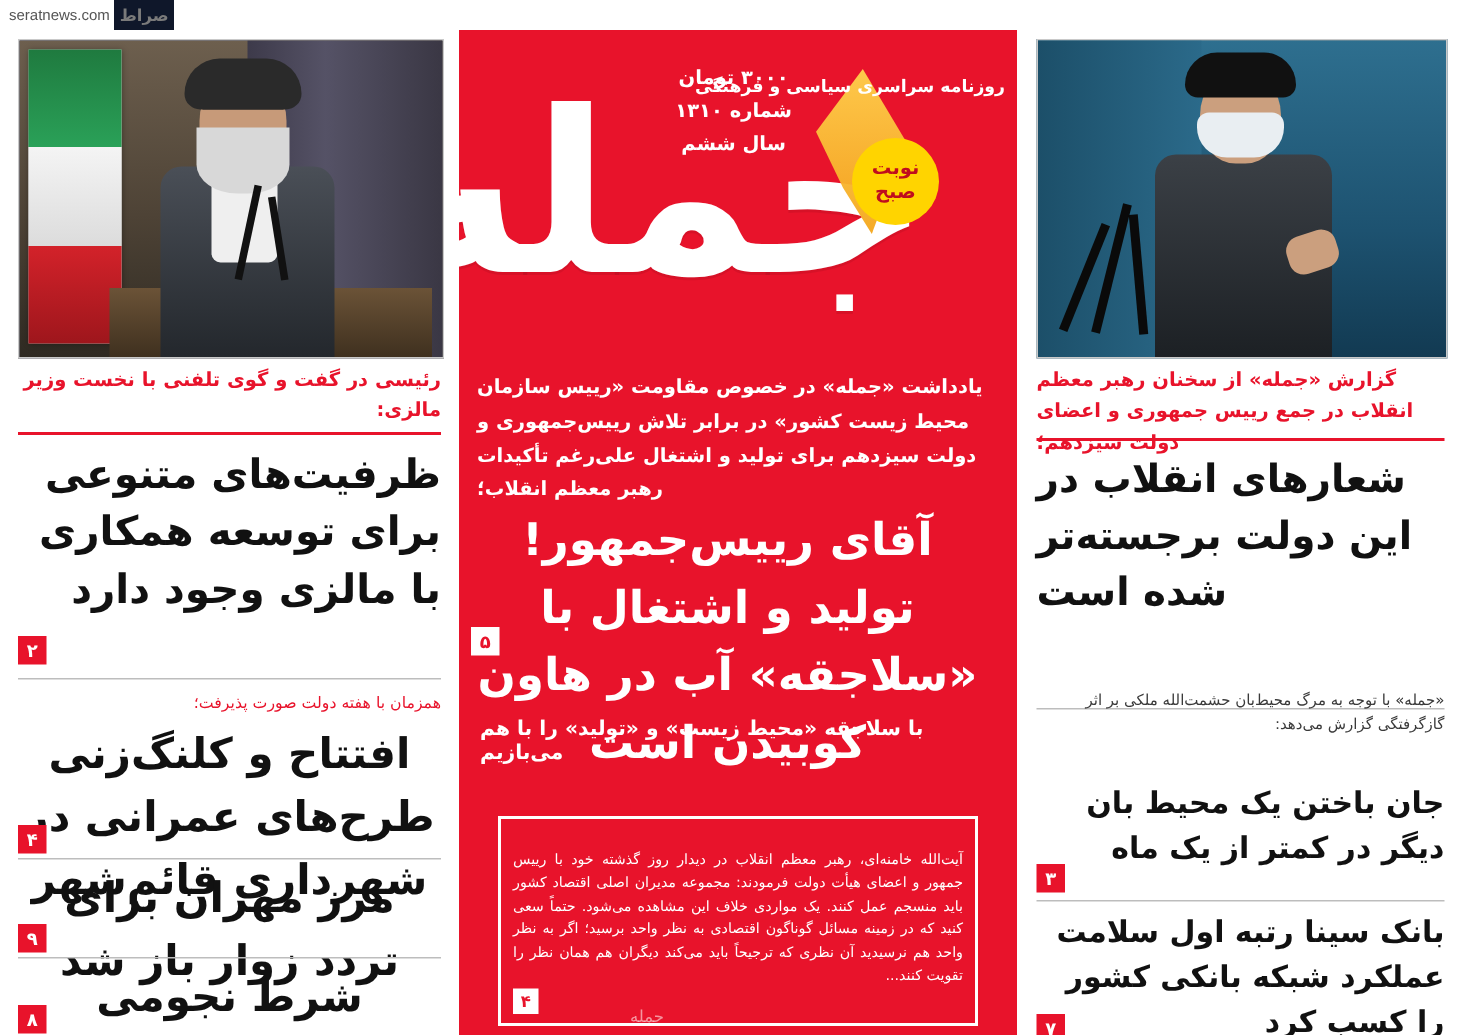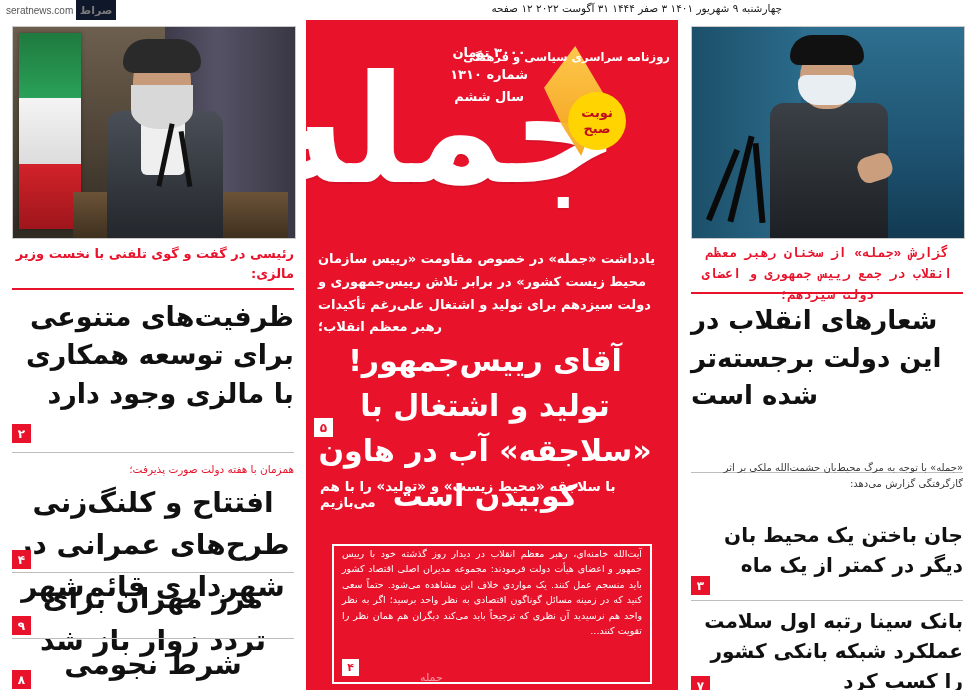--- a/index.html
+++ b/index.html
@@ -346,21 +346,21 @@
     font-size: 12px;
     font-weight: bold;
     display: flex; align-items: center; justify-content: center;
   }
   .quote-box {
     position: absolute;
     left: 26px; top: 524px;
     width: 320px; height: 140px;
     border: 2px solid #ffffff;
     background: #e8132b;
-    padding: 0 8px;
+    padding: 20px 8px;
     box-sizing: border-box;
     color: #ffffff;
     font-size: 9.5px;
     line-height: 1.62;
     direction: rtl;
     text-align: justify;
   }
   .quote-pagebox {
     position: absolute;
     left: 8px; bottom: 6px;
@@ -371,23 +371,22 @@
     font-weight: bold;
     display: flex; align-items: center; justify-content: center;
   }
 
   
   .r-kicker {
     color: #e8132b;
     font-size: 13px;
     line-height: 1.6;
     direction: rtl;
-    text-align: center;
-    font-weight: bold;
-    font-family: Liberation Mono, monospace;
+    text-align: left;
+    font-weight: bold;
   }
   .r-headline {
     color: #111;
     font-size: 26px;
     line-height: 1.45;
     direction: rtl;
     text-align: left;
     font-weight: bold;
   }
   .r-body {
@@ -416,21 +415,20 @@
 </head>
 <body>
 
 <div id="page">
 
   <div class="masthead-bar">
     <div class="site-logo">
       <div class="logo-badge">صراط</div>
       <div class="logo-text">seratnews.com</div>
     </div>
-    <div class="date-line">چهارشنبه ۹ شهریور ۱۴۰۱ ۳ صفر ۱۴۴۴ ۳۱ آگوست ۲۰۲۲ ۱۲ صفحه</div>
   </div>
 
   <div class="col-left">
 
     <div class="photo-left">
       <div class="ph-inner">
         <div class="lp-bg"></div>
         <div class="lp-curtain"></div>
         <div class="lp-flagwrap">
           <div class="lp-flag-g"></div>

